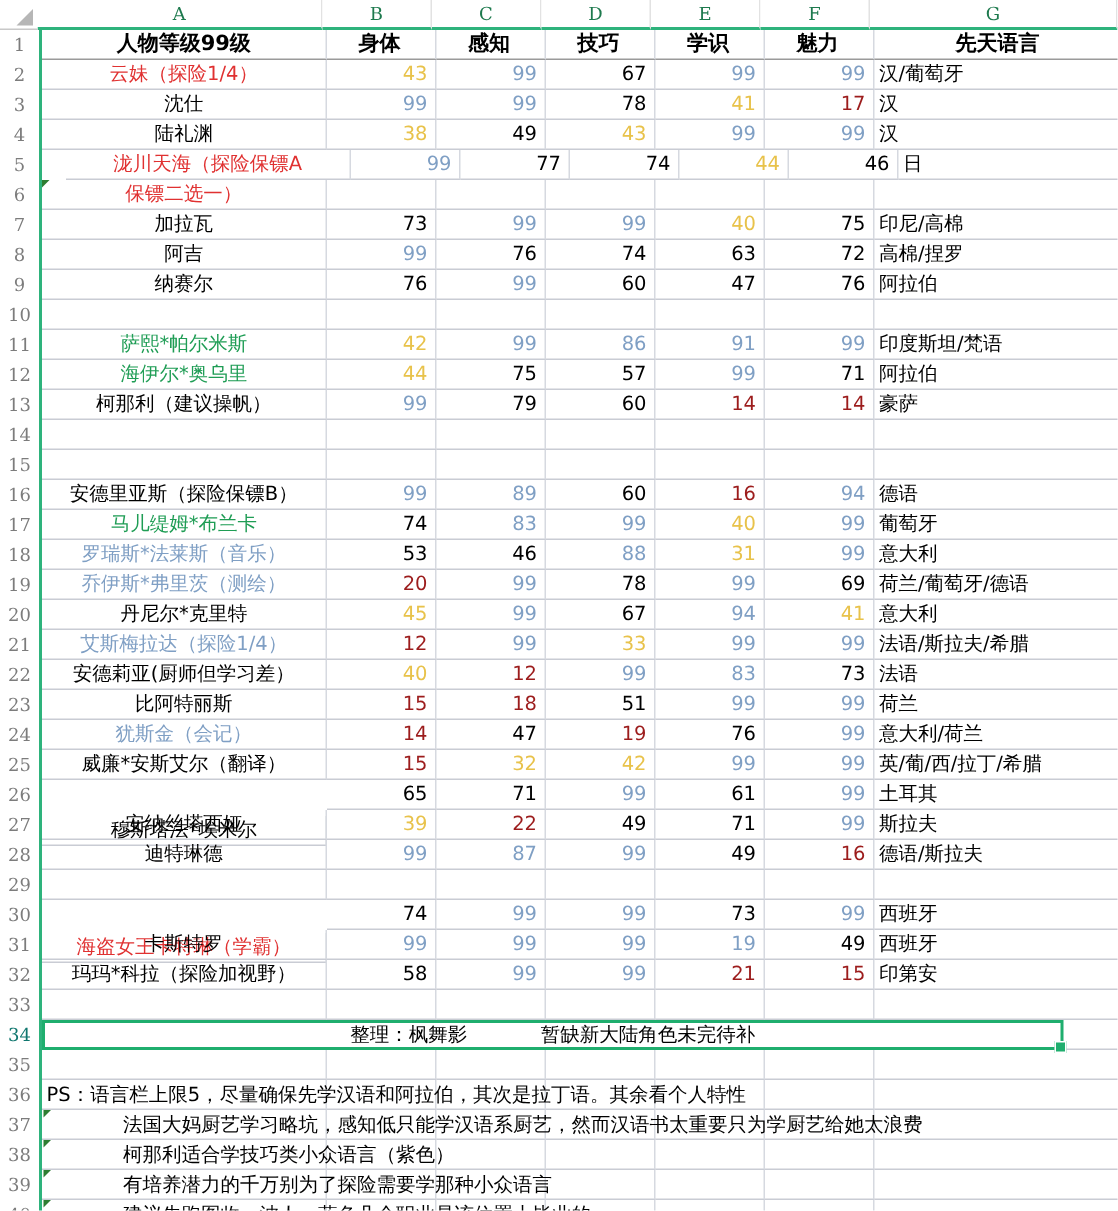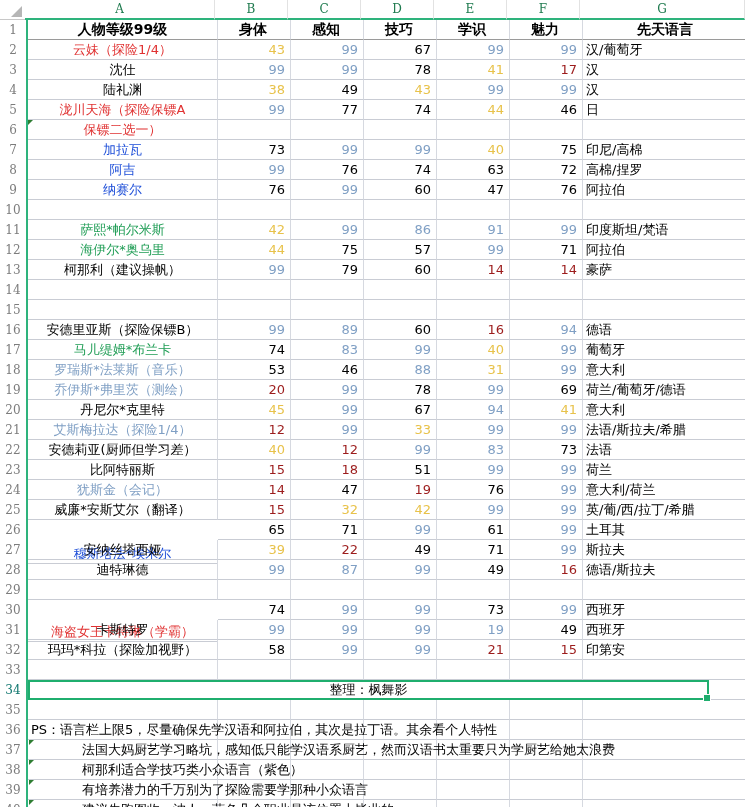--- a/index.html
+++ b/index.html
@@ -54,21 +54,21 @@
   .c-g{width:165px;flex:0 0 165px;justify-content:flex-start;}
   .c-h{width:20px;flex:0 0 20px;justify-content:flex-start;font-size:7px;color:#555;border-right:none;}
 
   
   .row1 .cell{font-weight:bold;justify-content:center;font-size:14px;border-bottom:1px solid #9a9a9a;}
   .row1 .c-g{justify-content:center;}
 
   
   .t-black{color:#000000;}
   .t-red{color:#e03131;}
-  .t-darkred{color:#1d4ed8;}
+  .t-darkred{color:#000000;}
   .t-green{color:#1f9d55;}
   .t-blue{color:#7f9fc4;}
   .t-gold{color:#e8c24a;}
   .t-crimson{color:#9c1c1c;}
   .merged-cell{
     width:681px;flex:0 0 681px;height:20px;box-sizing:border-box;
     display:flex;align-items:center;justify-content:center;
     border:2px solid #1fae6e;background:#fff;
     font-size:13px;color:#000;position:relative;
   }
@@ -156,21 +156,21 @@
         <div class="cell c-a t-black" style="position: relative;">陆礼渊</div>
         <div class="cell c-num t-gold">38</div>
         <div class="cell c-num t-black">49</div>
         <div class="cell c-num t-gold">43</div>
         <div class="cell c-num t-blue">99</div>
         <div class="cell c-num t-blue">99</div>
         <div class="cell c-g t-black">汉</div>
       </div>
       <div class="row">
         <div class="rowhead">5</div>
-        <div class="cell c-a t-red" style="position: relative;">泷川天海（探险保镖A</div>
+        <div class="cell c-a t-red" style="position: relative; margin-left: 16px;">泷川天海（探险保镖A</div>
         <div class="cell c-num t-blue">99</div>
         <div class="cell c-num t-black">77</div>
         <div class="cell c-num t-black">74</div>
         <div class="cell c-num t-gold">44</div>
         <div class="cell c-num t-black">46</div>
         <div class="cell c-g t-black">日</div>
       </div>
       <div class="row">
         <div class="rowhead">6</div>
         <div class="cell c-a t-red" style="position: relative;">保镖二选一）<span class="corner-mark"></span></div>
@@ -449,20 +449,21 @@
         <div class="cell c-num t-black"></div>
         <div class="cell c-num t-black"></div>
         <div class="cell c-num t-black"></div>
         <div class="cell c-g t-black"></div>
       </div>
       <div class="row">
         <div class="rowhead selrow">34</div>
         <div class="merged-cell">
           <div class="merged-inner">
             <span>整理：枫舞影</span>
+            <span>暂缺新大陆角色未完待补</span>
           </div>
           <span class="fill-handle"></span>
         </div>
         <div class="cell c-h" style="flex: 1 1 auto;"></div>
       </div>
       <div class="row note-row">
         <div class="rowhead">35</div>
         <div class="note-bg">
           <div class="seg" style="width: 190px;"></div>
           <div class="seg" style="width: 73px;"></div>

